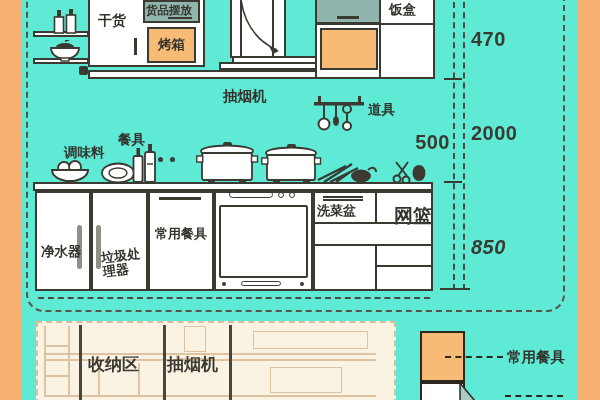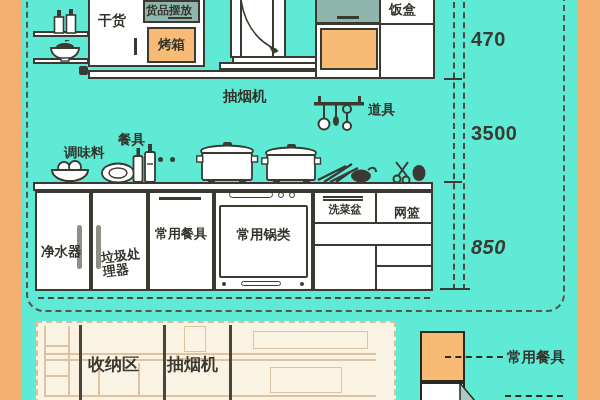--- a/index.html
+++ b/index.html
@@ -91,21 +91,22 @@
     </svg>
   </div>
   <div class="lbl" style="left:368px;top:103px;font-size:13.5px;">道具</div>
 
   <div class="dashv" style="left:453px;top:-8px;height:298px;"></div>
   <div class="dashv" style="left:463px;top:-8px;height:298px;"></div>
   <div class="ln" style="left:444px;top:78px;width:18px;height:2px;"></div>
   <div class="ln" style="left:444px;top:181px;width:18px;height:2px;"></div>
   <div class="ln" style="left:440px;top:288px;width:30px;height:2px;"></div>
   <div class="dim" style="left:471px;top:28px;">470</div>
-  <div class="dim" style="left:471px;top:122px;">3500</div>
+  <div class="dim" style="left:471px;top:122px;">2000</div>
+  <div class="dim" style="left:404px;top:131px;width:46px;text-align:right;">500</div>
   <div class="dim" style="left:471px;top:236px;font-style:italic;">850</div>
 
   <div class="lbl" style="left:64px;top:146px;font-size:13.5px;">调味料</div>
   <div class="lbl" style="left:118px;top:133px;font-size:13.5px;">餐具</div>
   <div class="abs" style="left:50px;top:160px;">
     <svg width="40" height="24" viewBox="0 0 40 24">
       <circle cx="14" cy="8" r="6" fill="#fff" stroke="#3a3a32" stroke-width="1.8"></circle>
       <circle cx="25" cy="7" r="6" fill="#fff" stroke="#3a3a32" stroke-width="1.8"></circle>
       <path d="M2 10 A18 11 0 0 0 38 10 Z" fill="#fff" stroke="#3a3a32" stroke-width="2"></path>
     </svg>
@@ -171,30 +172,29 @@
 
   <div class="box" style="left:148px;top:191px;width:66px;height:100px;"></div>
   <div class="ln" style="left:159px;top:197px;width:42px;height:3px;"></div>
   <div class="lbl" style="left:149px;top:227px;width:64px;text-align:center;font-size:13px;">常用餐具</div>
 
   <div class="box" style="left:214px;top:191px;width:99px;height:100px;"></div>
   <div class="abs" style="left:229px;top:191px;width:44px;height:7px;border:1.5px solid #3a3a32;border-radius:4px;box-sizing:border-box;"></div>
   <div class="abs" style="left:278px;top:192px;width:6px;height:6px;border:1.5px solid #3a3a32;border-radius:50%;box-sizing:border-box;"></div>
   <div class="abs" style="left:289px;top:192px;width:6px;height:6px;border:1.5px solid #3a3a32;border-radius:50%;box-sizing:border-box;"></div>
   <div class="box" style="left:219px;top:205px;width:89px;height:73px;border-radius:2px;"></div>
-  <div class="lbl" style="left:226px;top:228px;width:75px;text-align:center;font-size:13.5px;">常用锅类</div>
   <div class="abs" style="left:241px;top:281px;width:40px;height:5px;border:1.5px solid #3a3a32;border-radius:3px;box-sizing:border-box;"></div>
   <div class="ln" style="left:222px;top:282px;width:4px;height:4px;border-radius:50%;"></div>
   <div class="ln" style="left:300px;top:282px;width:4px;height:4px;border-radius:50%;"></div>
 
   <div class="box" style="left:313px;top:191px;width:120px;height:100px;"></div>
   <div class="abs" style="left:323px;top:196px;width:40px;height:5px;border-top:2px solid #3a3a32;border-bottom:2px solid #3a3a32;box-sizing:border-box;"></div>
-  <div class="lbl" style="left:317px;top:204px;width:56px;text-align:center;font-size:11px;">洗菜盆</div>
+  <div class="lbl" style="left:317px;top:204px;width:56px;font-size:13px;">洗菜盆</div>
   <div class="ln" style="left:375px;top:191px;width:2px;height:32px;"></div>
-  <div class="lbl" style="left:382px;top:206px;width:50px;text-align:center;font-size:13px;">网篮</div>
+  <div class="lbl" style="left:382px;top:206px;width:50px;text-align:right;font-size:19px;">网篮</div>
   <div class="ln" style="left:313px;top:222px;width:120px;height:2px;"></div>
   <div class="ln" style="left:313px;top:244px;width:120px;height:2px;"></div>
   <div class="ln" style="left:375px;top:246px;width:2px;height:45px;"></div>
   <div class="ln" style="left:377px;top:265px;width:56px;height:2px;"></div>
 
   <div class="dashh" style="left:38px;top:297px;width:392px;"></div>
 
   <div class="abs" style="left:36px;top:321px;width:360px;height:84px;background:#faf2e3;border:2px dashed #d8bd9c;box-sizing:border-box;">
     <div class="sk" style="left:0;top:0;width:356px;height:80px;position:absolute;">
       <div class="sk" style="left:6px;top:30px;width:332px;height:1.5px;background:#ddc3a2;"></div>

